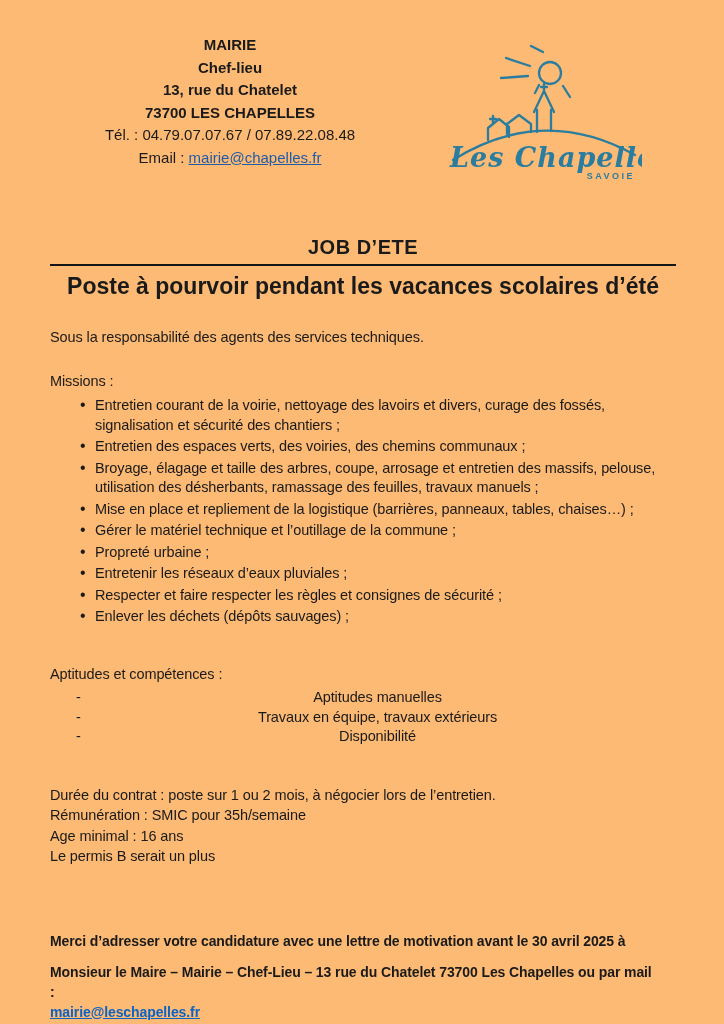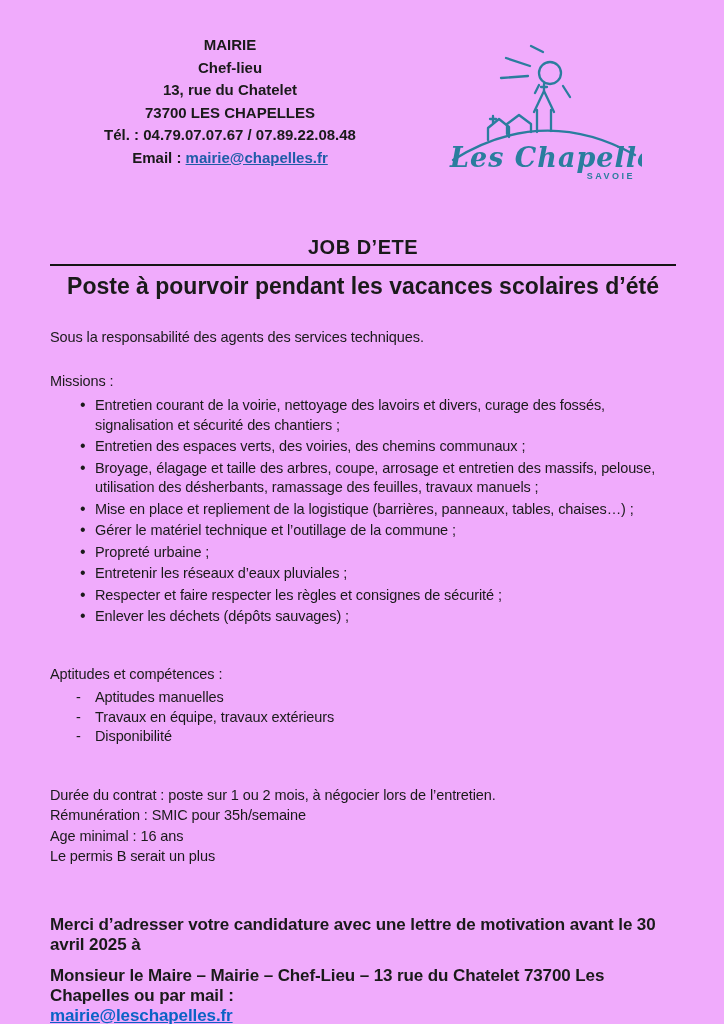--- a/index.html
+++ b/index.html
@@ -1,25 +1,25 @@
 <!DOCTYPE html>
 <html lang="fr"><head>
 <meta charset="utf-8">
 <style>
   html,body{margin:0;padding:0;background:#e8e8e8;}
   .page{
-    width:724px;height:1024px;margin:0 auto;background:#f0abfc;
+    width:724px;height:1024px;margin:0 auto;background:#fdba74;
     font-family:"Liberation Sans",sans-serif;color:#1a1a1a;
     position:relative;overflow:hidden;box-sizing:border-box;
   }
   
   .header{display:flex;align-items:flex-start;padding:34px 48px 0 50px;}
   .header-left{width:360px;text-align:center;font-size:15px;line-height:22.5px;}
   .org-line{font-weight:bold;}
-  .contact-line{font-weight:bold;}
+  .contact-line{font-weight:normal;}
   a.link{color:#1f5ca8;text-decoration:underline;cursor:pointer;}
   .header-logo{margin-left:auto;margin-right:34px;width:196px;height:146px;margin-top:2px;}
   .header-logo svg{display:block;width:100%;height:100%;}
   .logo-script{
     font-family:"DejaVu Serif",serif;font-style:italic;font-weight:bold;
     font-size:27px;fill:#2a7d9e;letter-spacing:1px;
   }
   .logo-sub{
     font-family:"Liberation Sans",sans-serif;font-weight:bold;
     font-size:9px;fill:#2a7d9e;letter-spacing:2.5px;
@@ -30,27 +30,27 @@
   .title-rule{border:none;border-top:2px solid #141414;margin:5px 0 0 0;}
   .doc-subtitle{font-size:23px;font-weight:bold;margin:7px 0 0 0;}
   
   .content{padding:0 64px 0 50px;font-size:14.5px;line-height:19.5px;letter-spacing:-0.1px;}
   .intro{margin:28px 0 0 0;}
   .section-label{margin:24px 0 0 0;}
   ul.bullets{list-style:none;margin:5px 0 0 0;padding:0;}
   ul.bullets li{position:relative;padding-left:45px;margin:0 0 2px 0;}
   ul.bullets li::before{content:"\2022";position:absolute;left:30px;top:-1px;font-size:16px;}
   ul.dashes{list-style:none;margin:4px 0 0 0;padding:0;}
-  ul.dashes li{position:relative;padding-left:45px;margin:0 0 0 0;}
+  ul.dashes li{position:relative;padding-left:45px;margin:0 0 0 0;text-align:center;}
   ul.dashes li::before{content:"-";position:absolute;left:26px;}
   .aptitudes-label{margin-top:38px;}
   .conditions{margin-top:38px;}
   .conditions p{margin:0;line-height:20.5px;}
   
-  .closing{margin-top:48px;font-weight:bold;font-size:17px;letter-spacing:-0.1px;}
+  .closing{margin-top:64px;font-weight:bold;font-size:14px;letter-spacing:-0.1px;}
   .closing p{margin:0;line-height:20px;}
   .closing .p2{margin-top:11px;}
   a.link-bright{color:#0b63c5;text-decoration:underline;cursor:pointer;font-weight:bold;}
 </style>
 </head>
 <body>
 
 <div class="page">
 
   <div class="header">

